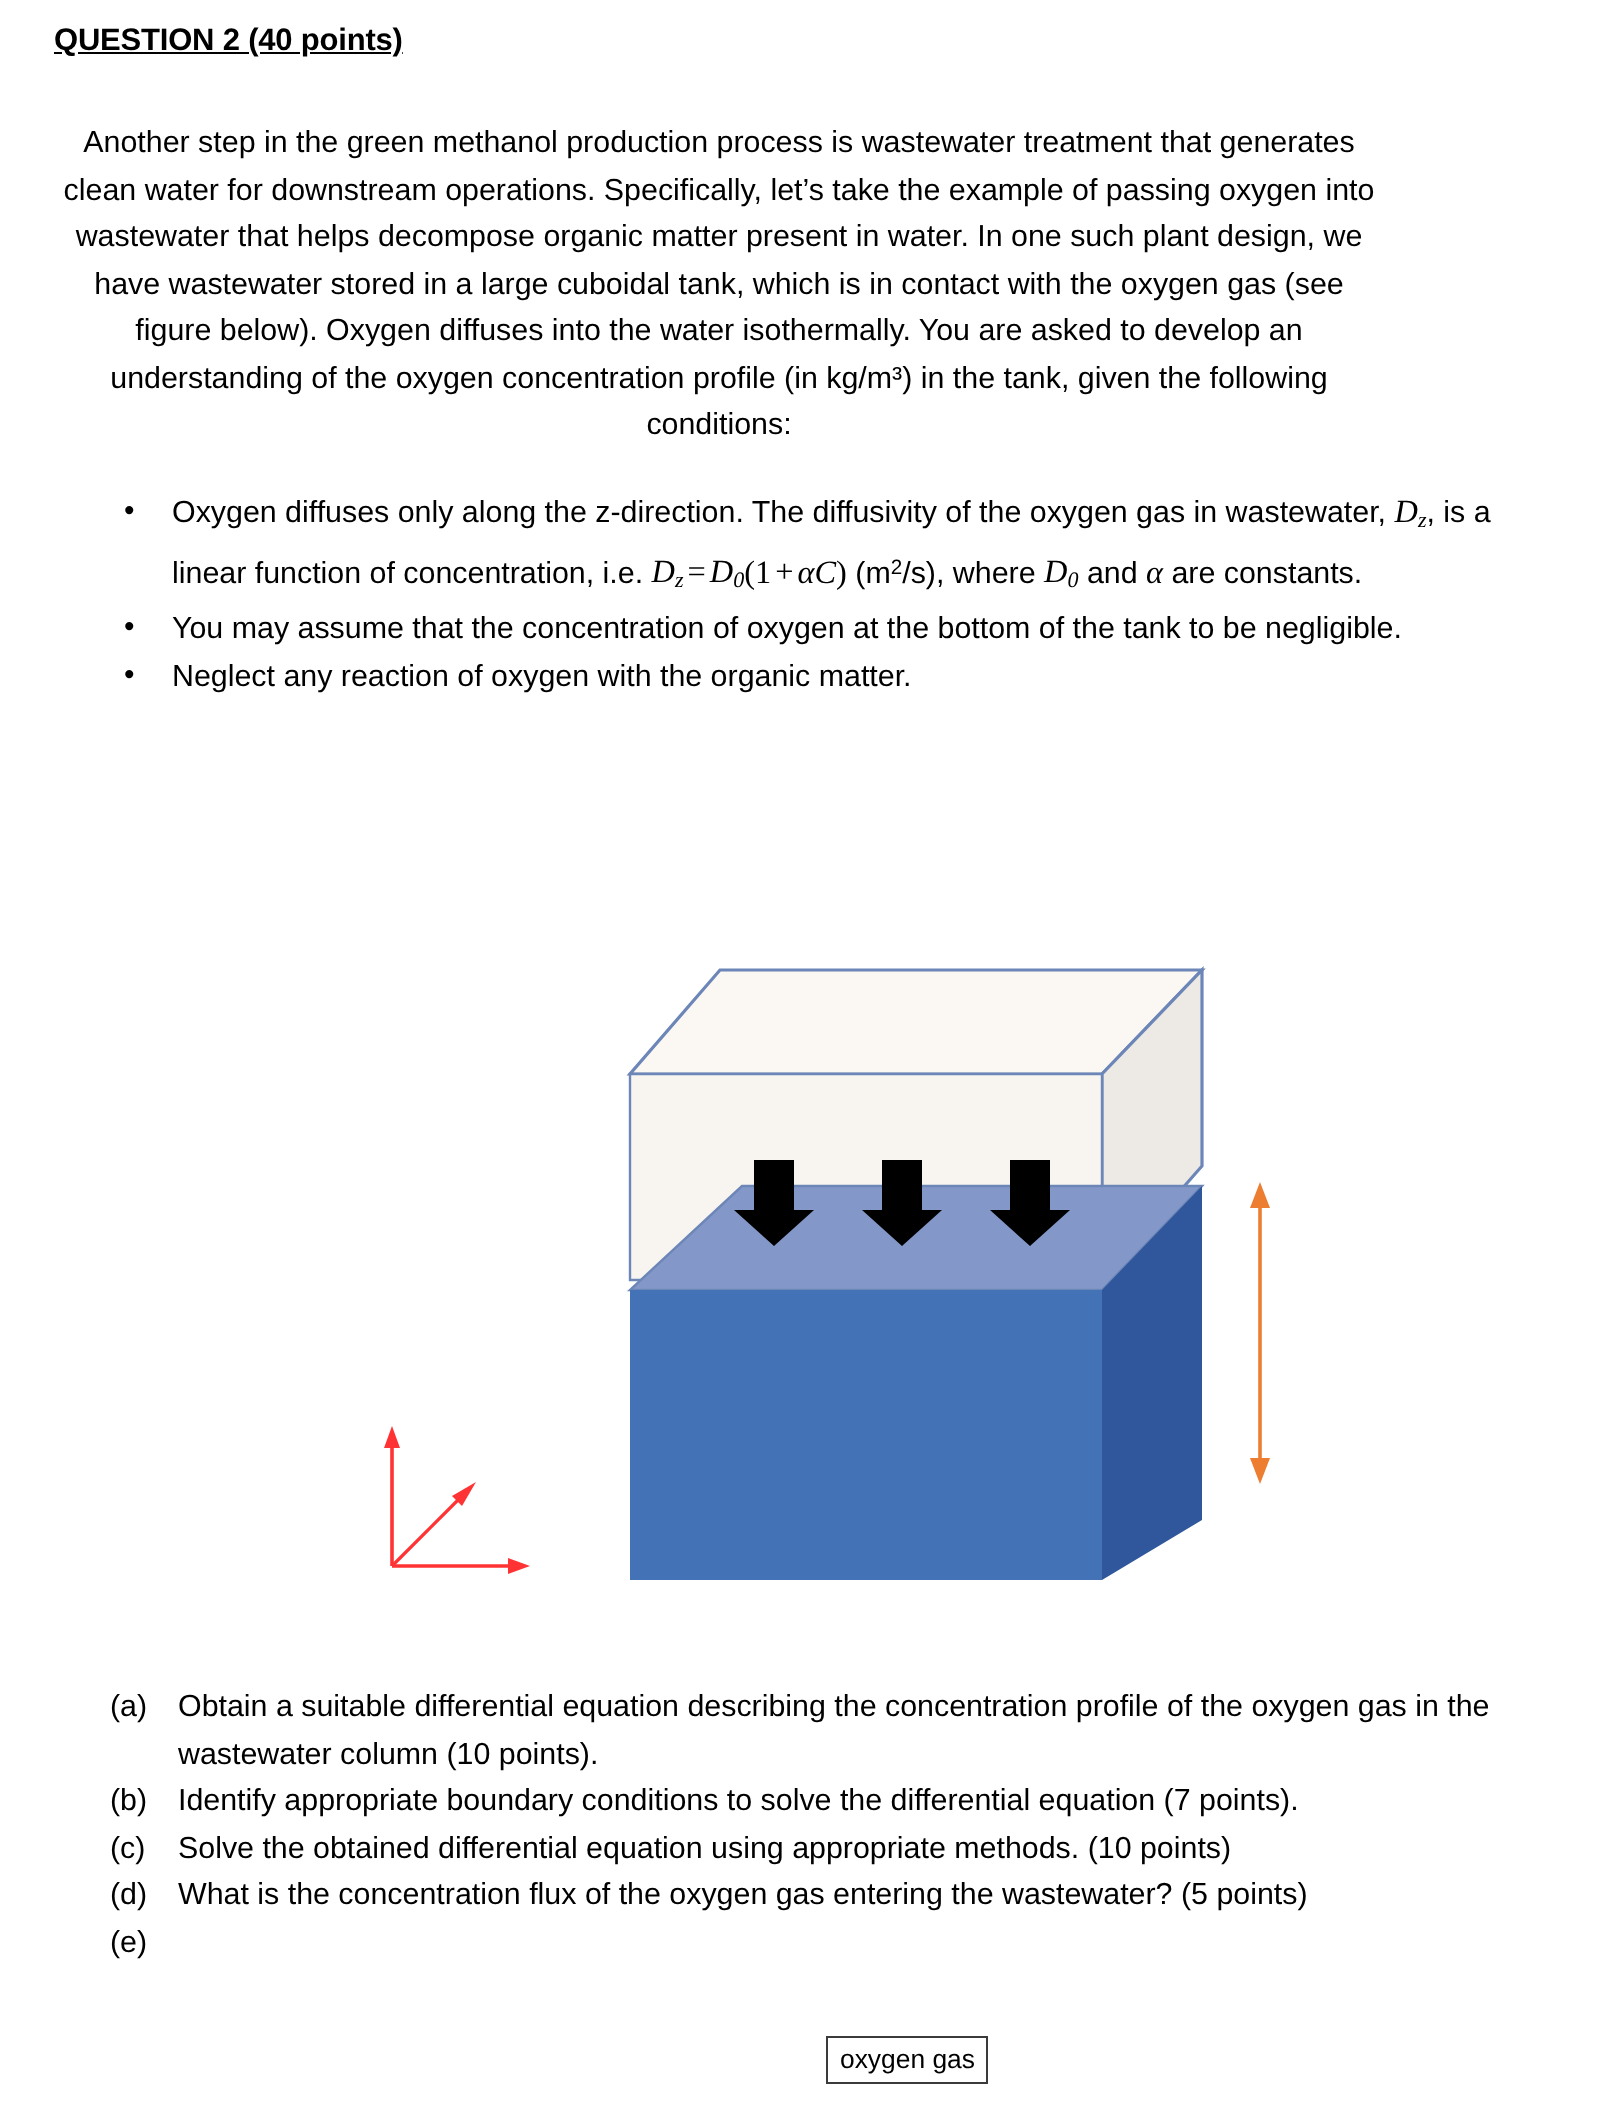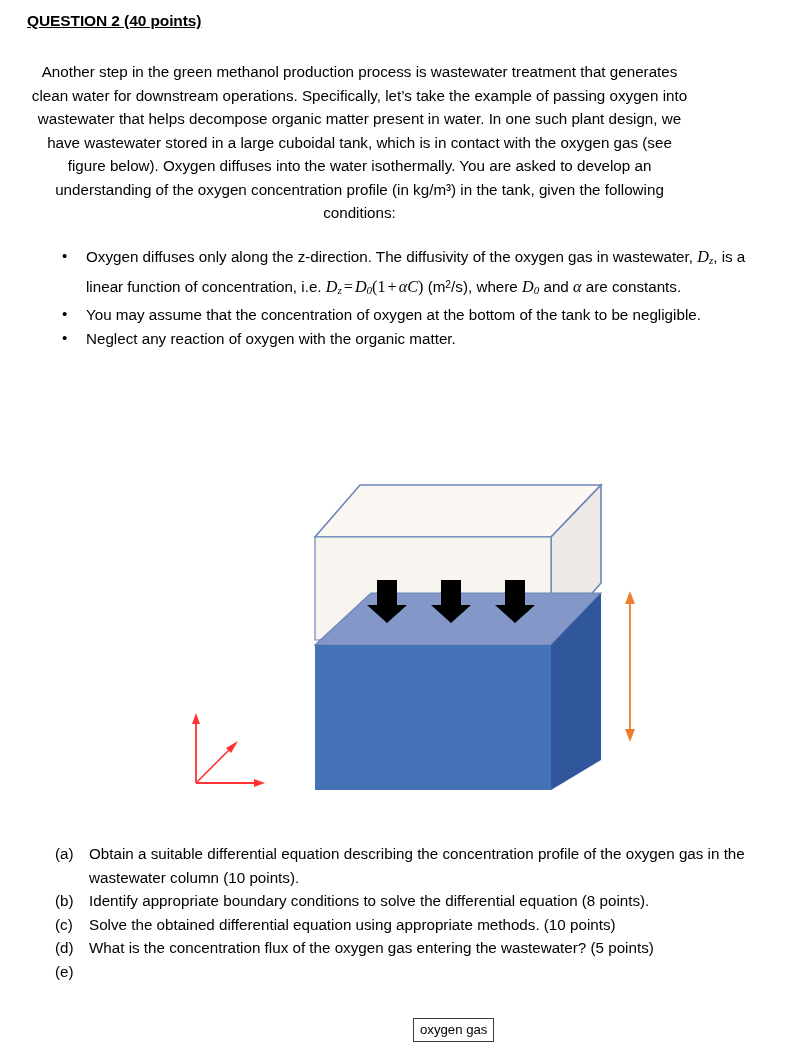--- a/index.html
+++ b/index.html
@@ -206,20 +206,20 @@
       </g>
     </svg>
 
     <div class="fig-label" id="label-oxygen-gas">oxygen gas</div>
 
   </div>
 
   <div class="subquestions">
     <ol id="subquestions-ol">
         <li><span class="subq-marker">(a)</span><span>Obtain a suitable differential equation describing the concentration profile of the oxygen gas in the wastewater column (10 points).</span></li>
-        <li><span class="subq-marker">(b)</span><span>Identify appropriate boundary conditions to solve the differential equation (8 points).</span></li>
+        <li><span class="subq-marker">(b)</span><span>Identify appropriate boundary conditions to solve the differential equation (7 points).</span></li>
         <li><span class="subq-marker">(c)</span><span>Solve the obtained differential equation using appropriate methods. (10 points)</span></li>
         <li><span class="subq-marker">(d)</span><span>What is the concentration flux of the oxygen gas entering the wastewater? (5 points)</span></li>
         <li><span class="subq-marker">(e)</span></li>
       </ol>
   </div>
 
 </div>
 
 </body></html>

